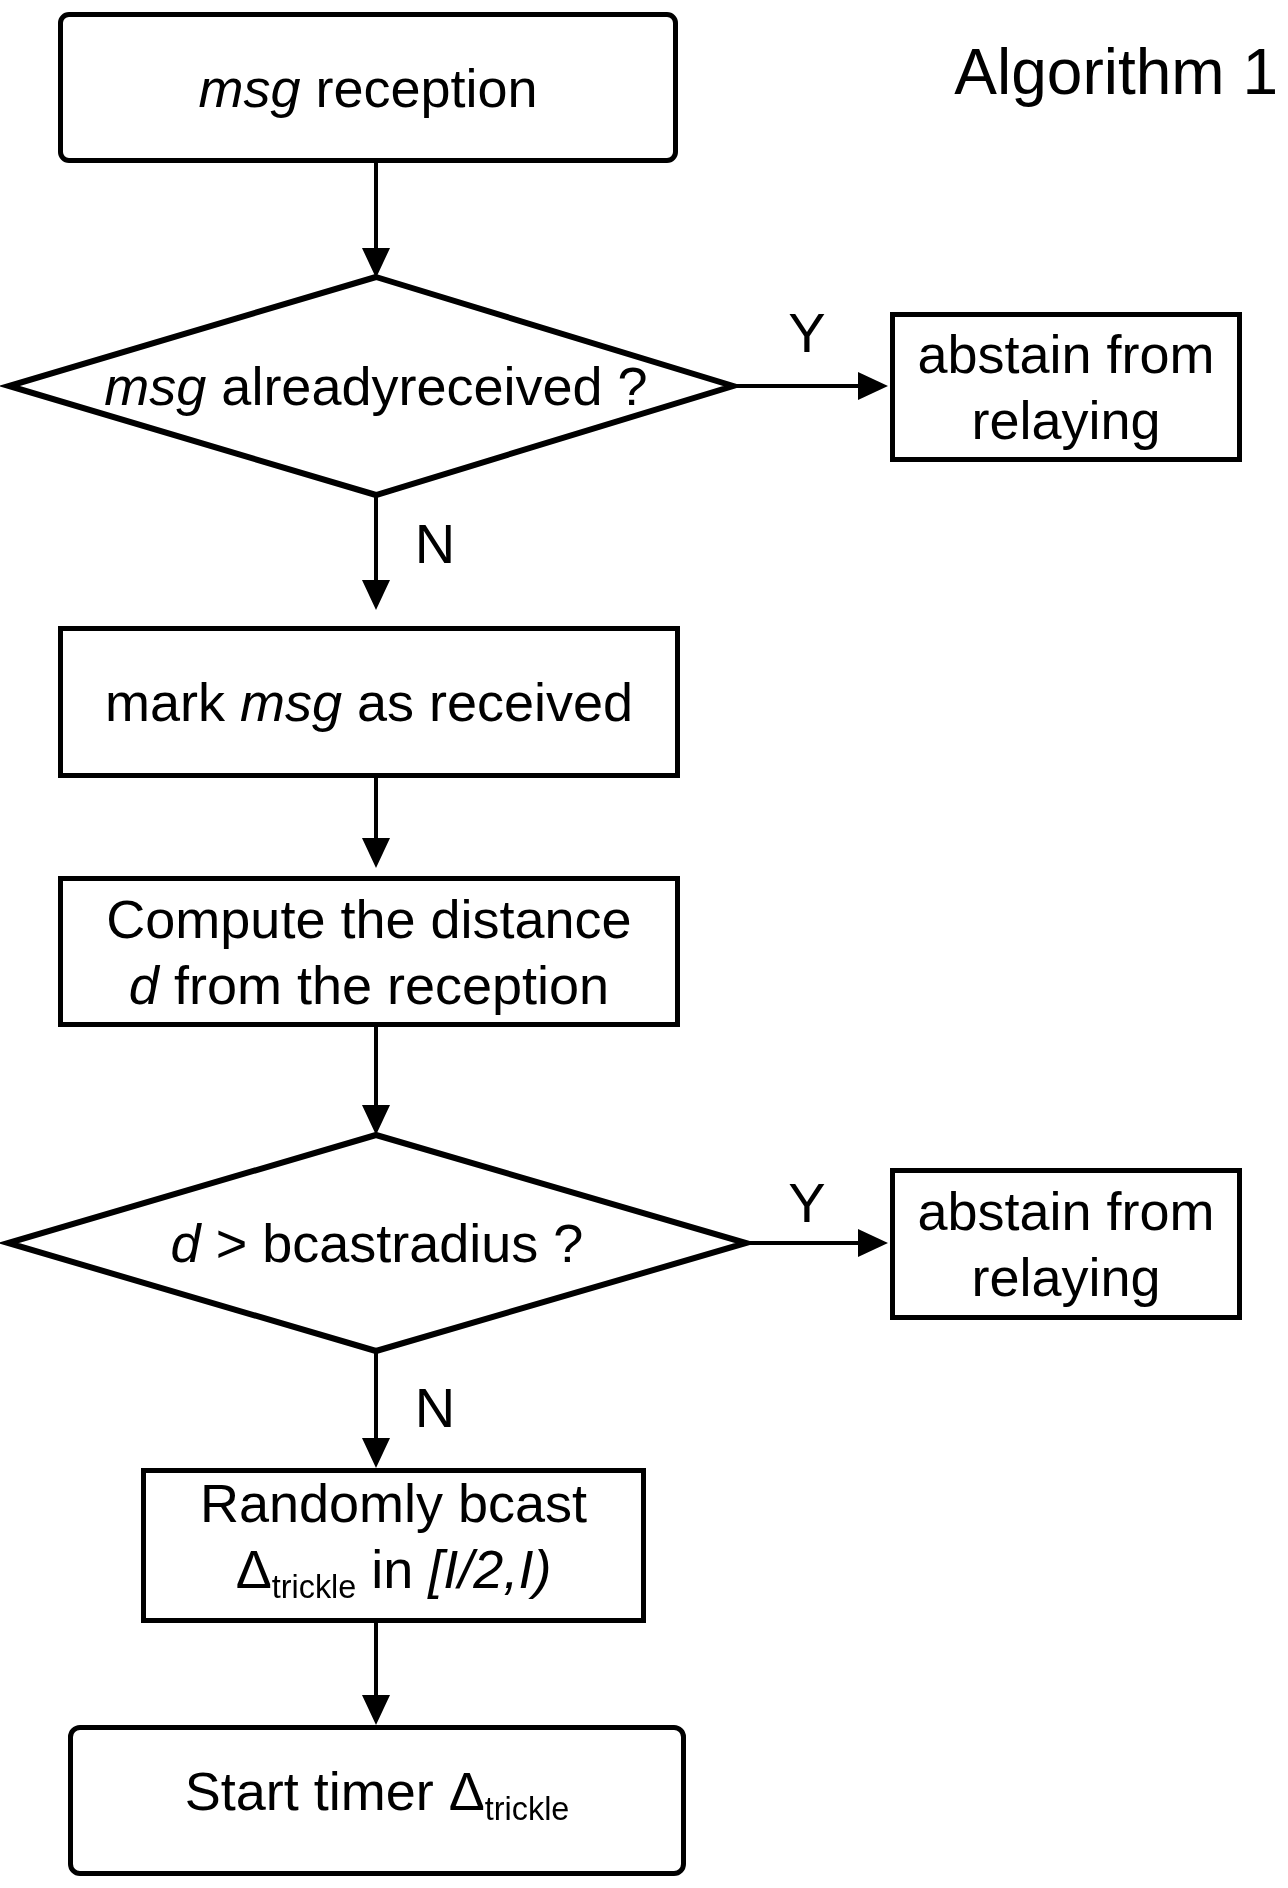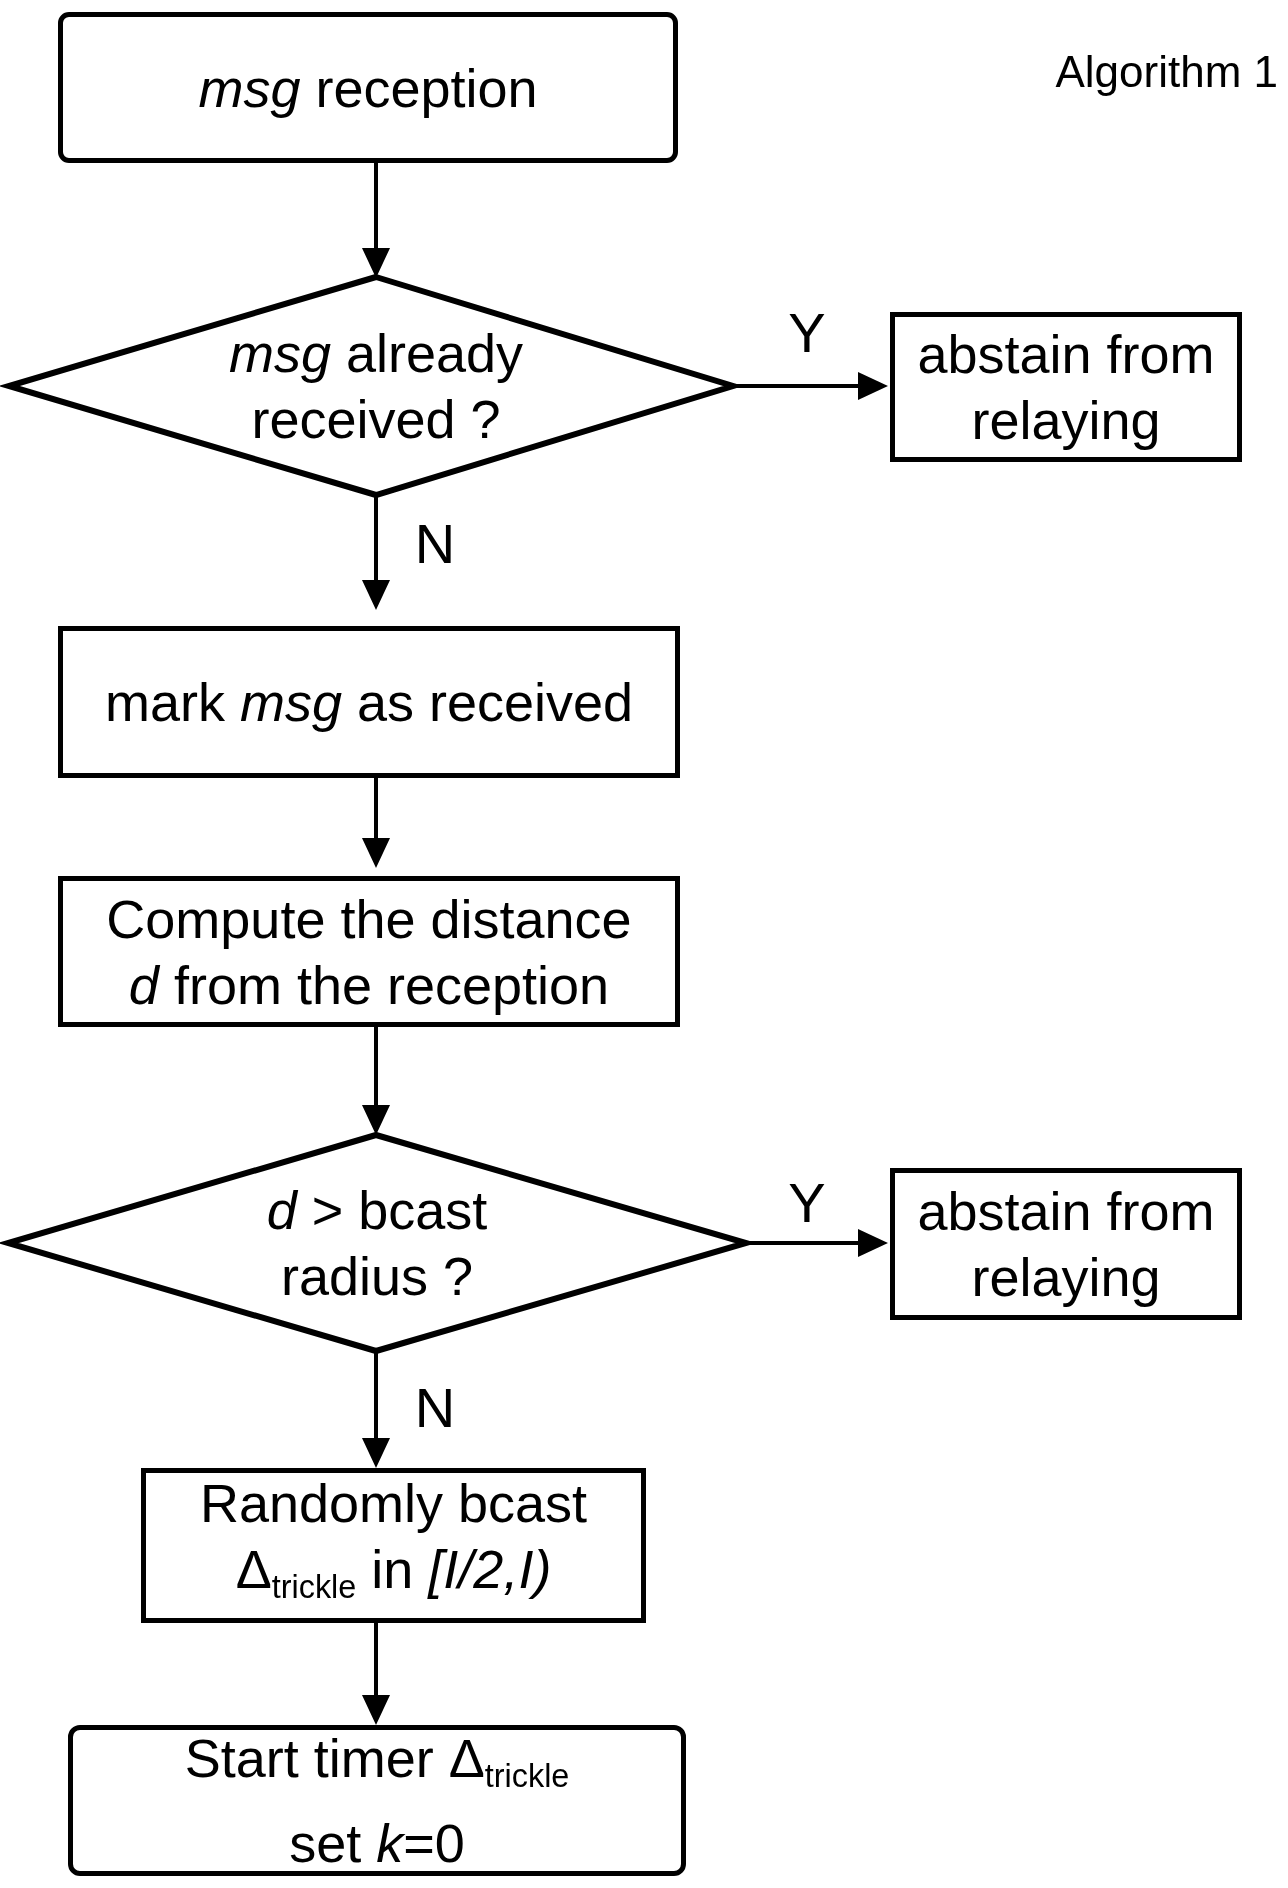--- a/index.html
+++ b/index.html
@@ -18,41 +18,41 @@
     background:#ffffff;
     border:5px solid #000000;
     display:flex;flex-direction:column;
     align-items:center;justify-content:center;
     text-align:center;
     font-size:54px;line-height:66px;
     z-index:2;
   }
   .dlabel{
     position:absolute;
-    display:flex;flex-direction:column;
+    display:flex;flex-direction:row;
     align-items:center;justify-content:center;
     text-align:center;
     font-size:54px;line-height:66px;
     z-index:2;
     background:transparent;
   }
   .line{display:block;white-space:pre;}
   .line span{white-space:pre;}
   .it{font-style:italic;}
   .sb{font-size:0.6em;vertical-align:-0.32em;}
   .edge-label{
     position:absolute;
     font-size:56px;line-height:60px;
     z-index:2;
     width:70px;text-align:center;
   }
   .title{
     position:absolute;
     top:36px;right:10px;
-    font-size:44px;line-height:72px;
+    font-size:64px;line-height:72px;
     z-index:2;
   }
 </style>
 </head>
 <body>
 
 <div class="canvas">
 
   <svg class="layer" width="1288" height="1888" viewBox="0 0 1288 1888">
 
@@ -140,16 +140,15 @@
 
   <div class="edge-label" style="left:400px;top:1378px;">N</div>
 
   <div class="node" style="left:141px;top:1468px;width:505px;height:155px;">
     <span class="line">Randomly bcast</span>
     <span class="line"><span>Δ</span><span class="sb">trickle</span><span> in </span><span class="it">[I/2,I)</span></span>
   </div>
 
   <div class="node" style="left:68px;top:1725px;width:618px;height:151px;border-radius:12px;">
     <span class="line"><span>Start timer </span><span>Δ</span><span class="sb">trickle</span></span>
-    <span class="line"><span>set </span><span class="it">k</span><span>=0</span></span>
   </div>
 
 </div>
 
 </body></html>

